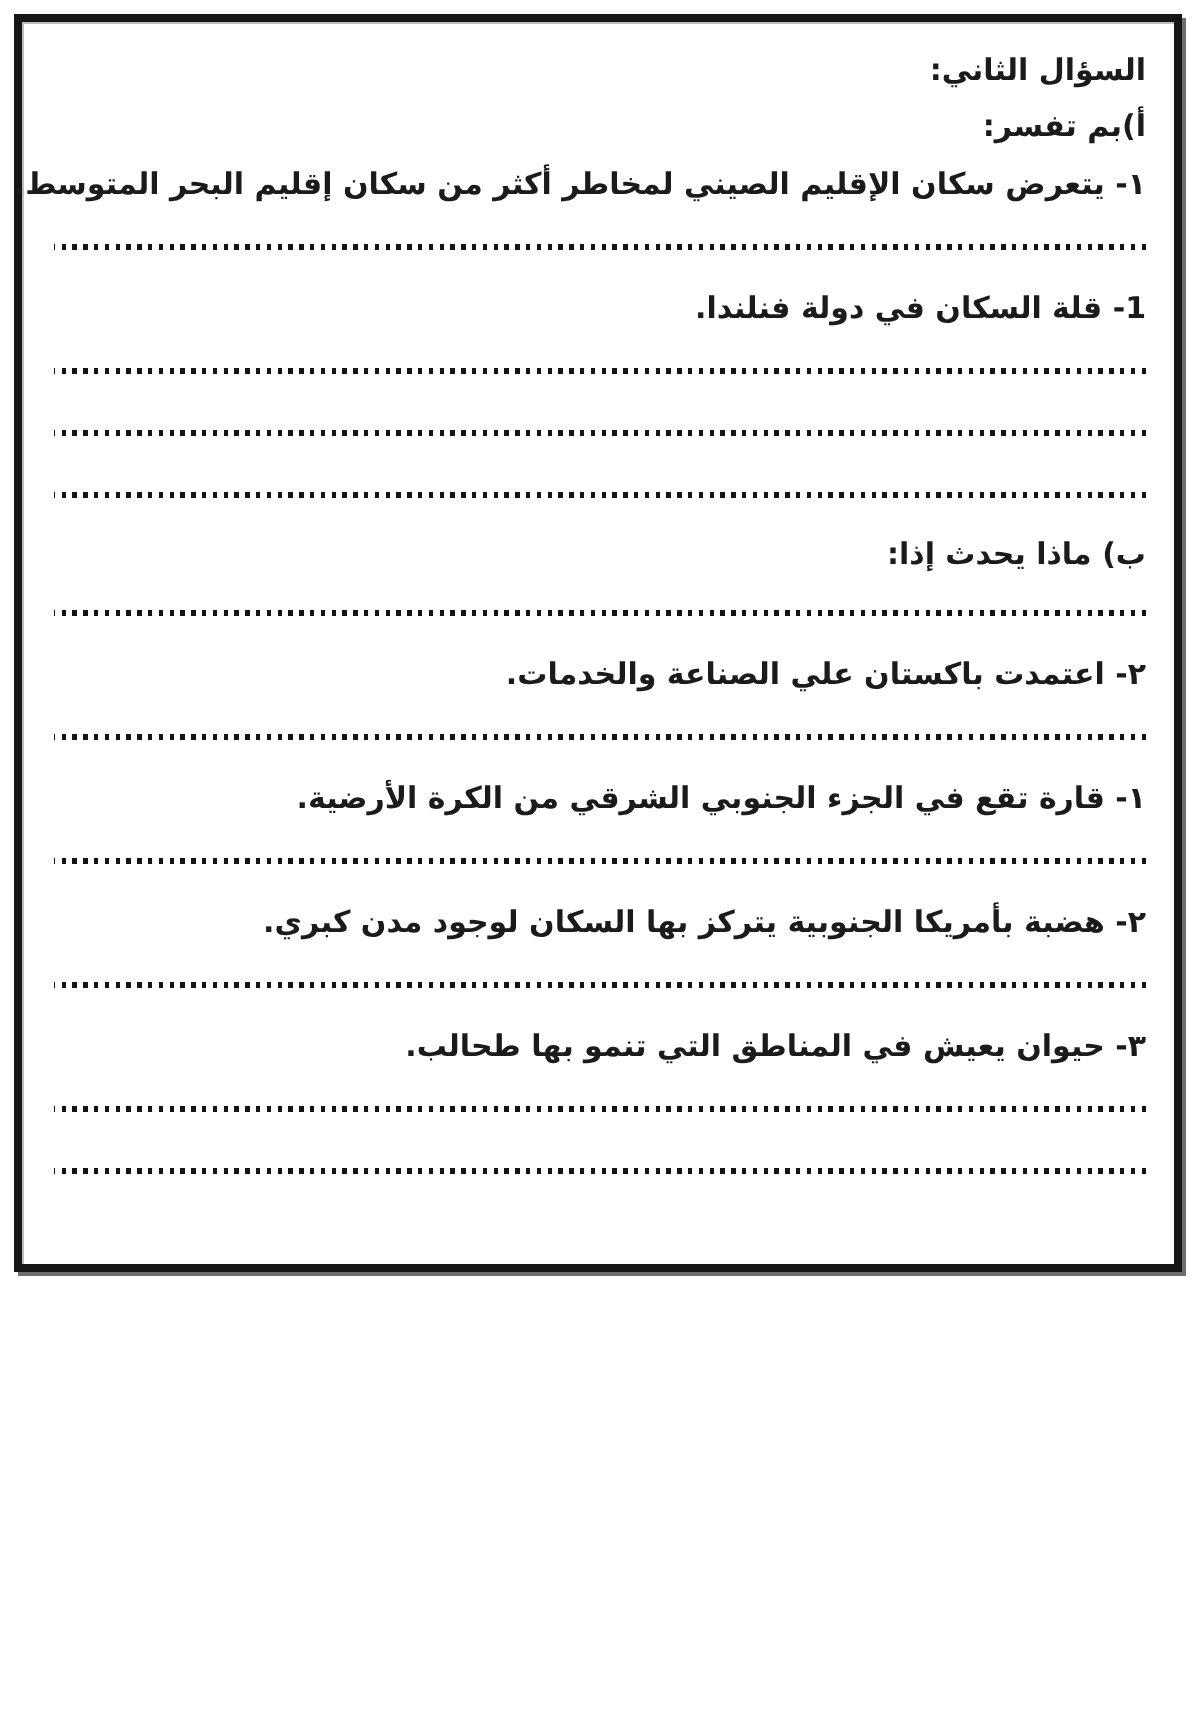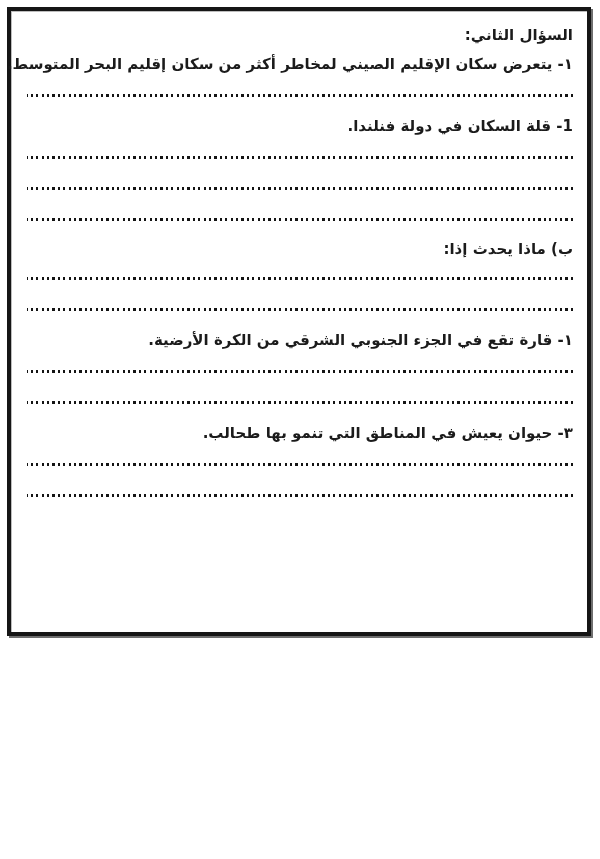--- a/index.html
+++ b/index.html
@@ -65,20 +65,23 @@
 <body>
 
 <div class="canvas">
   <div class="sheet">
     <div class="content">
 
       <div class="row head">
         <span class="txt">السؤال الثاني:</span>
       </div>
 
+      <div class="row head">
+        <span class="txt">أ)بم تفسر:</span>
+      </div>
 
       <div class="row">
         <span class="txt">١- يتعرض سكان الإقليم الصيني لمخاطر أكثر من سكان إقليم البحر المتوسط.</span>
       </div>
       <div class="dots-row">
         <div class="dots"></div>
       </div>
 
       <div class="row">
         <span class="txt">1- قلة السكان في دولة فنلندا.</span>
@@ -96,32 +99,38 @@
       </div>
 
       <div class="row head">
         <span class="txt">ب) ماذا يحدث إذا:</span>
       </div>
 
       <div class="dots-row">
         <div class="dots"></div>
       </div>
 
+      <div class="row">
+        <span class="txt">٢- اعتمدت باكستان علي الصناعة والخدمات.</span>
+      </div>
       <div class="dots-row">
         <div class="dots"></div>
       </div>
 
 
       <div class="row">
         <span class="txt">١- قارة تقع في الجزء الجنوبي الشرقي من الكرة الأرضية.</span>
       </div>
       <div class="dots-row">
         <div class="dots"></div>
       </div>
 
+      <div class="row">
+        <span class="txt">٢- هضبة بأمريكا الجنوبية يتركز بها السكان لوجود مدن كبري.</span>
+      </div>
       <div class="dots-row">
         <div class="dots"></div>
       </div>
 
       <div class="row">
         <span class="txt">٣- حيوان يعيش في المناطق التي تنمو بها طحالب.</span>
       </div>
       <div class="dots-row">
         <div class="dots"></div>
       </div>

